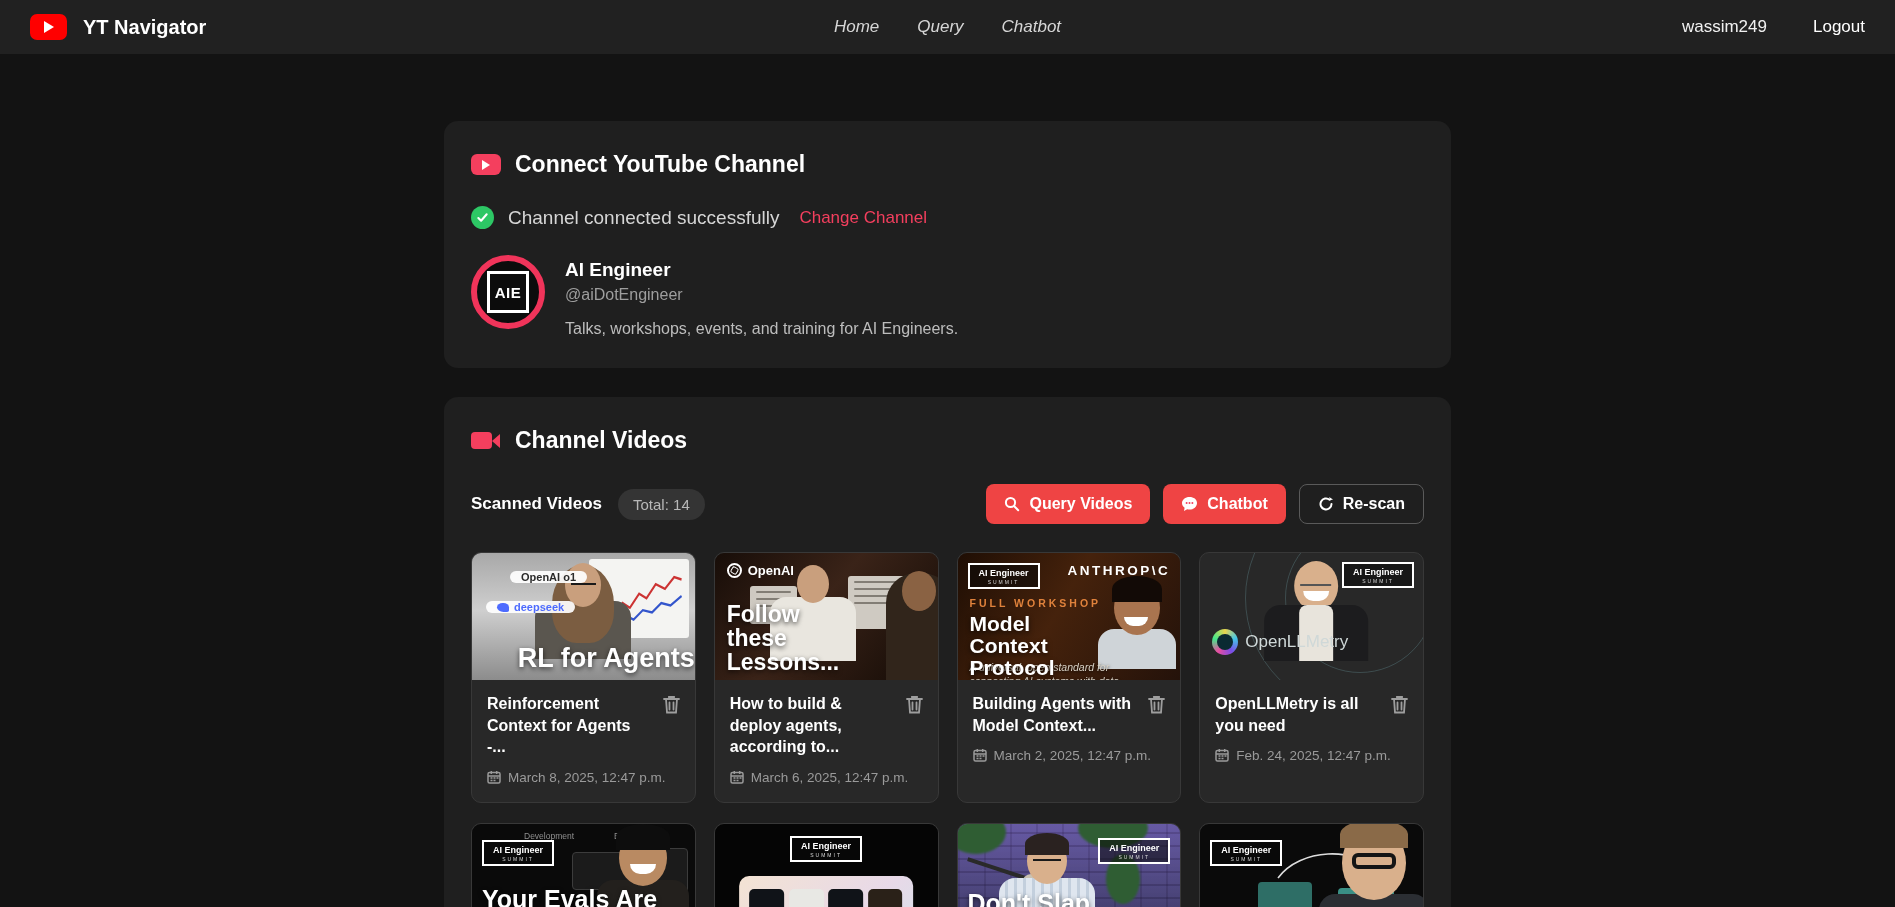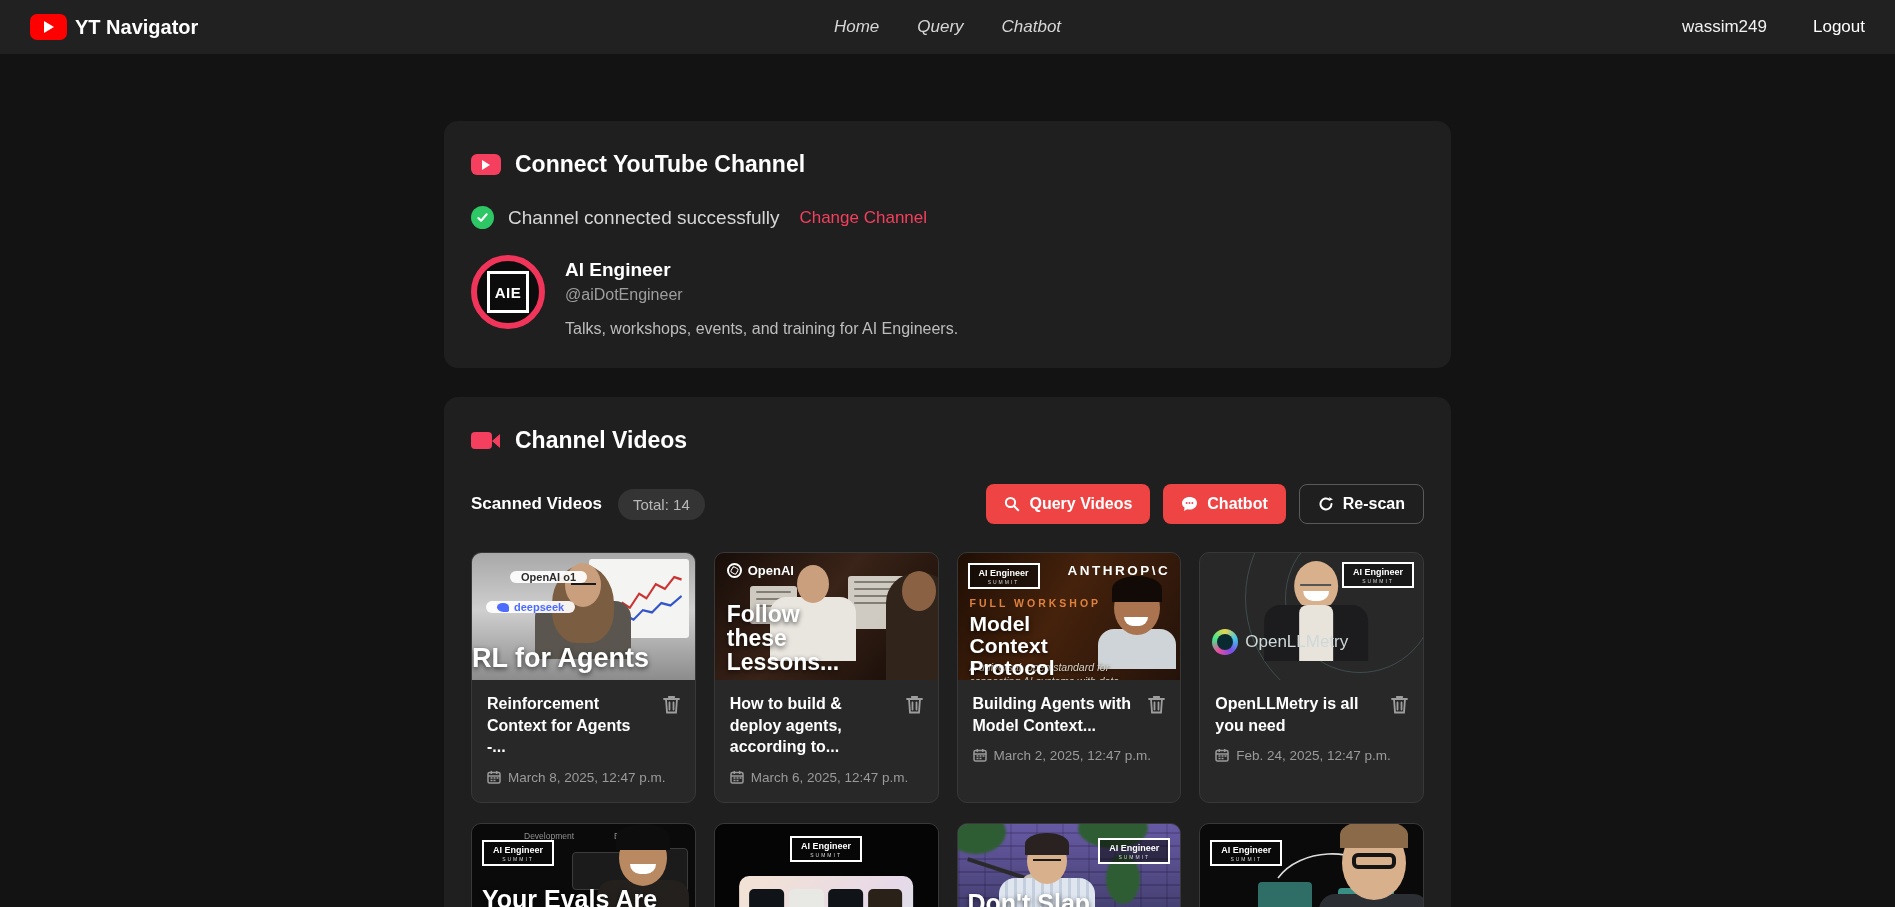--- a/index.html
+++ b/index.html
@@ -10,21 +10,21 @@
     color:#fff;
   }
   a { text-decoration:none; cursor:pointer; }
 
   
   .navbar {
     height:54px; background:#212121;
     display:flex; align-items:center; justify-content:space-between;
     padding:0 30px; position:relative;
   }
-  .brand { display:flex; align-items:center; gap:8px; }
+  .brand { display:flex; align-items:center; gap:16px; }
   .yt-logo {
     width:37px; height:26px; background:#ff0000; border-radius:7px;
     display:inline-flex; align-items:center; justify-content:center;
   }
   .yt-logo::after {
     content:""; border-style:solid; border-width:6px 0 6px 10px;
     border-color:transparent transparent transparent #ffffff;
   }
   .brand-name { font-size:20px; font-weight:bold; color:#fff; }
   .nav-center {
@@ -159,21 +159,21 @@
     background:#f4f4f2; border-radius:3px; padding:4px; z-index:1;
   }
   .pill {
     position:absolute; z-index:3; background:rgba(255,255,255,.92);
     border-radius:11px; font-size:11px; font-weight:bold; color:#2b2b2b;
     padding:0 11px; display:inline-flex; align-items:center; gap:5px;
   }
   .pill-openai { left:38px; top:18px; }
   .pill-deepseek { left:14px; top:48px; color:#4d6bfe; }
   .ds-glyph { width:12px; height:9px; background:#4d6bfe; border-radius:60% 60% 20% 70%; display:inline-block; }
-  .t-rl .thumb-headline { left:0; right:0; bottom:8px; text-align:left; font-size:27px; }
+  .t-rl .thumb-headline { left:0; right:0; bottom:8px; text-align:right; font-size:27px; }
   .t-rl .person { left:50%; transform:translateX(-50%); top:10px; }
   .t-rl .p-hair { width:62px; height:78px; background:#7b5d41; left:50%; transform:translateX(-50%); top:2px; }
   .t-rl .p-head { width:36px; height:44px; z-index:1; }
   .t-rl .p-torso { width:96px; height:58px; background:#5a564f; }
 
   
   .t-lessons { background:linear-gradient(130deg,#170d08 0%,#3a2318 45%,#120a05 100%); }
   .t-lessons .brand-row {
     position:absolute; left:12px; top:10px; z-index:3;
     display:flex; align-items:center; gap:6px; color:#fff;

